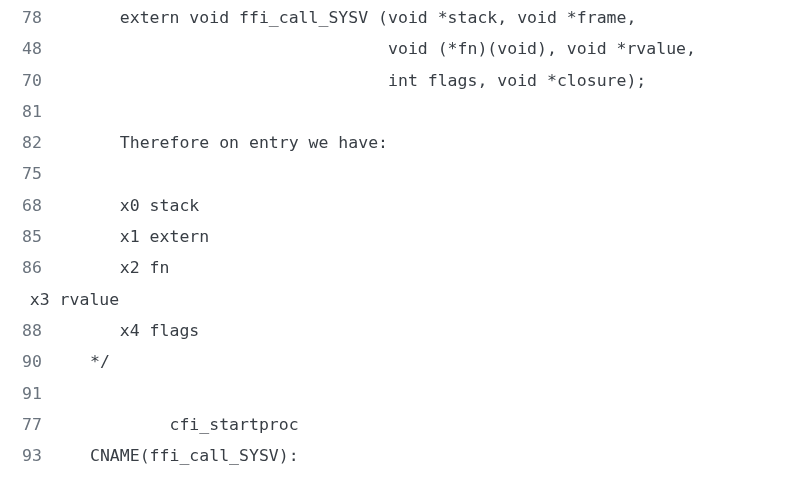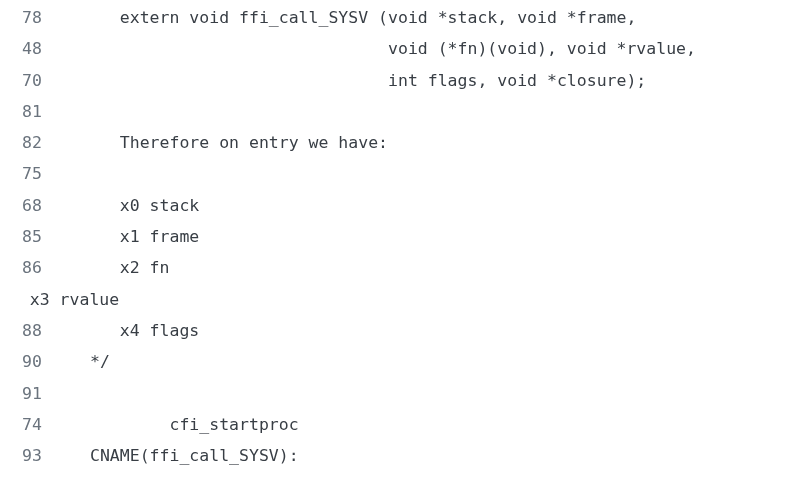--- a/index.html
+++ b/index.html
@@ -48,22 +48,22 @@
 
 <div class="code-viewer">
   <div id="lines">
       <div class="code-line"><span class="line-number">78</span><span class="line-code">   extern void ffi_call_SYSV (void *stack, void *frame,</span></div>
       <div class="code-line"><span class="line-number">48</span><span class="line-code">                              void (*fn)(void), void *rvalue,</span></div>
       <div class="code-line"><span class="line-number">70</span><span class="line-code">                              int flags, void *closure);</span></div>
       <div class="code-line"><span class="line-number">81</span><span class="line-code"></span></div>
       <div class="code-line"><span class="line-number">82</span><span class="line-code">   Therefore on entry we have:</span></div>
       <div class="code-line"><span class="line-number">75</span><span class="line-code"></span></div>
       <div class="code-line"><span class="line-number">68</span><span class="line-code">   x0 stack</span></div>
-      <div class="code-line"><span class="line-number">85</span><span class="line-code">   x1 frame</span></div>
+      <div class="code-line"><span class="line-number">85</span><span class="line-code">   x1 extern</span></div>
       <div class="code-line"><span class="line-number">86</span><span class="line-code">   x2 fn</span></div>
       <div class="code-line"><span class="line-code">   x3 rvalue</span></div>
       <div class="code-line"><span class="line-number">88</span><span class="line-code">   x4 flags</span></div>
       <div class="code-line"><span class="line-number">90</span><span class="line-code">*/</span></div>
       <div class="code-line"><span class="line-number">91</span><span class="line-code"></span></div>
-      <div class="code-line"><span class="line-number">74</span><span class="line-code">        cfi_startproc</span></div>
+      <div class="code-line"><span class="line-number">77</span><span class="line-code">        cfi_startproc</span></div>
       <div class="code-line"><span class="line-number">93</span><span class="line-code">CNAME(ffi_call_SYSV):</span></div>
     </div>
 </div>
 
 </body></html>

